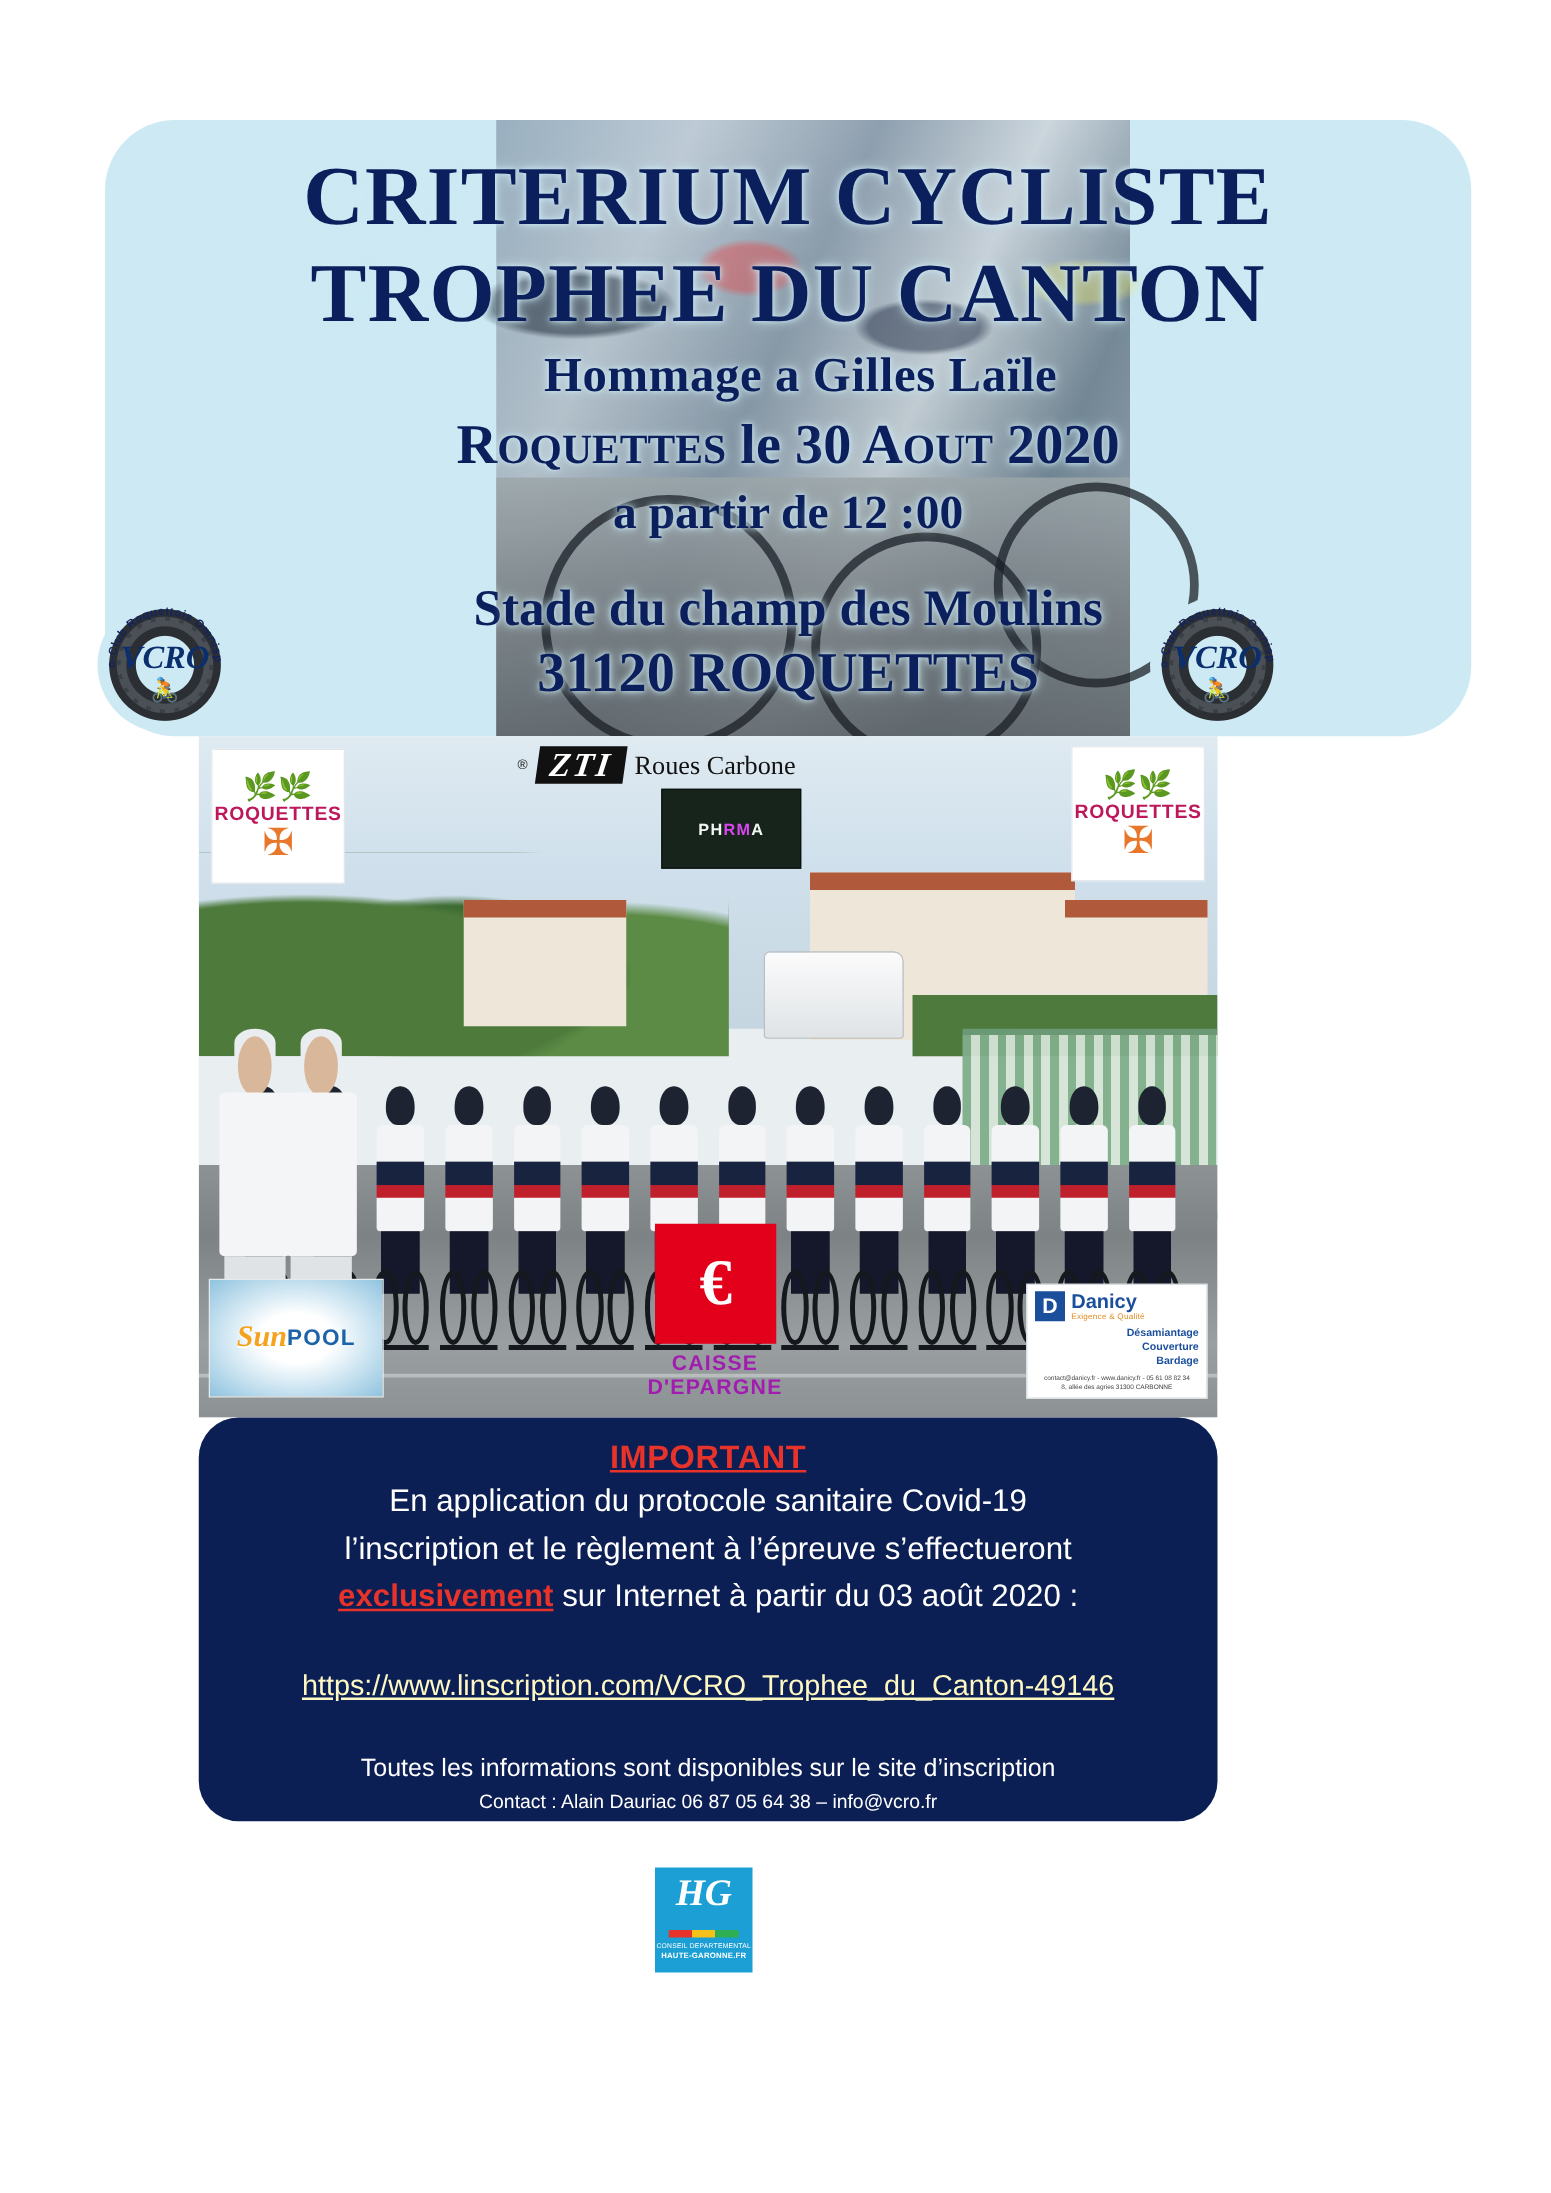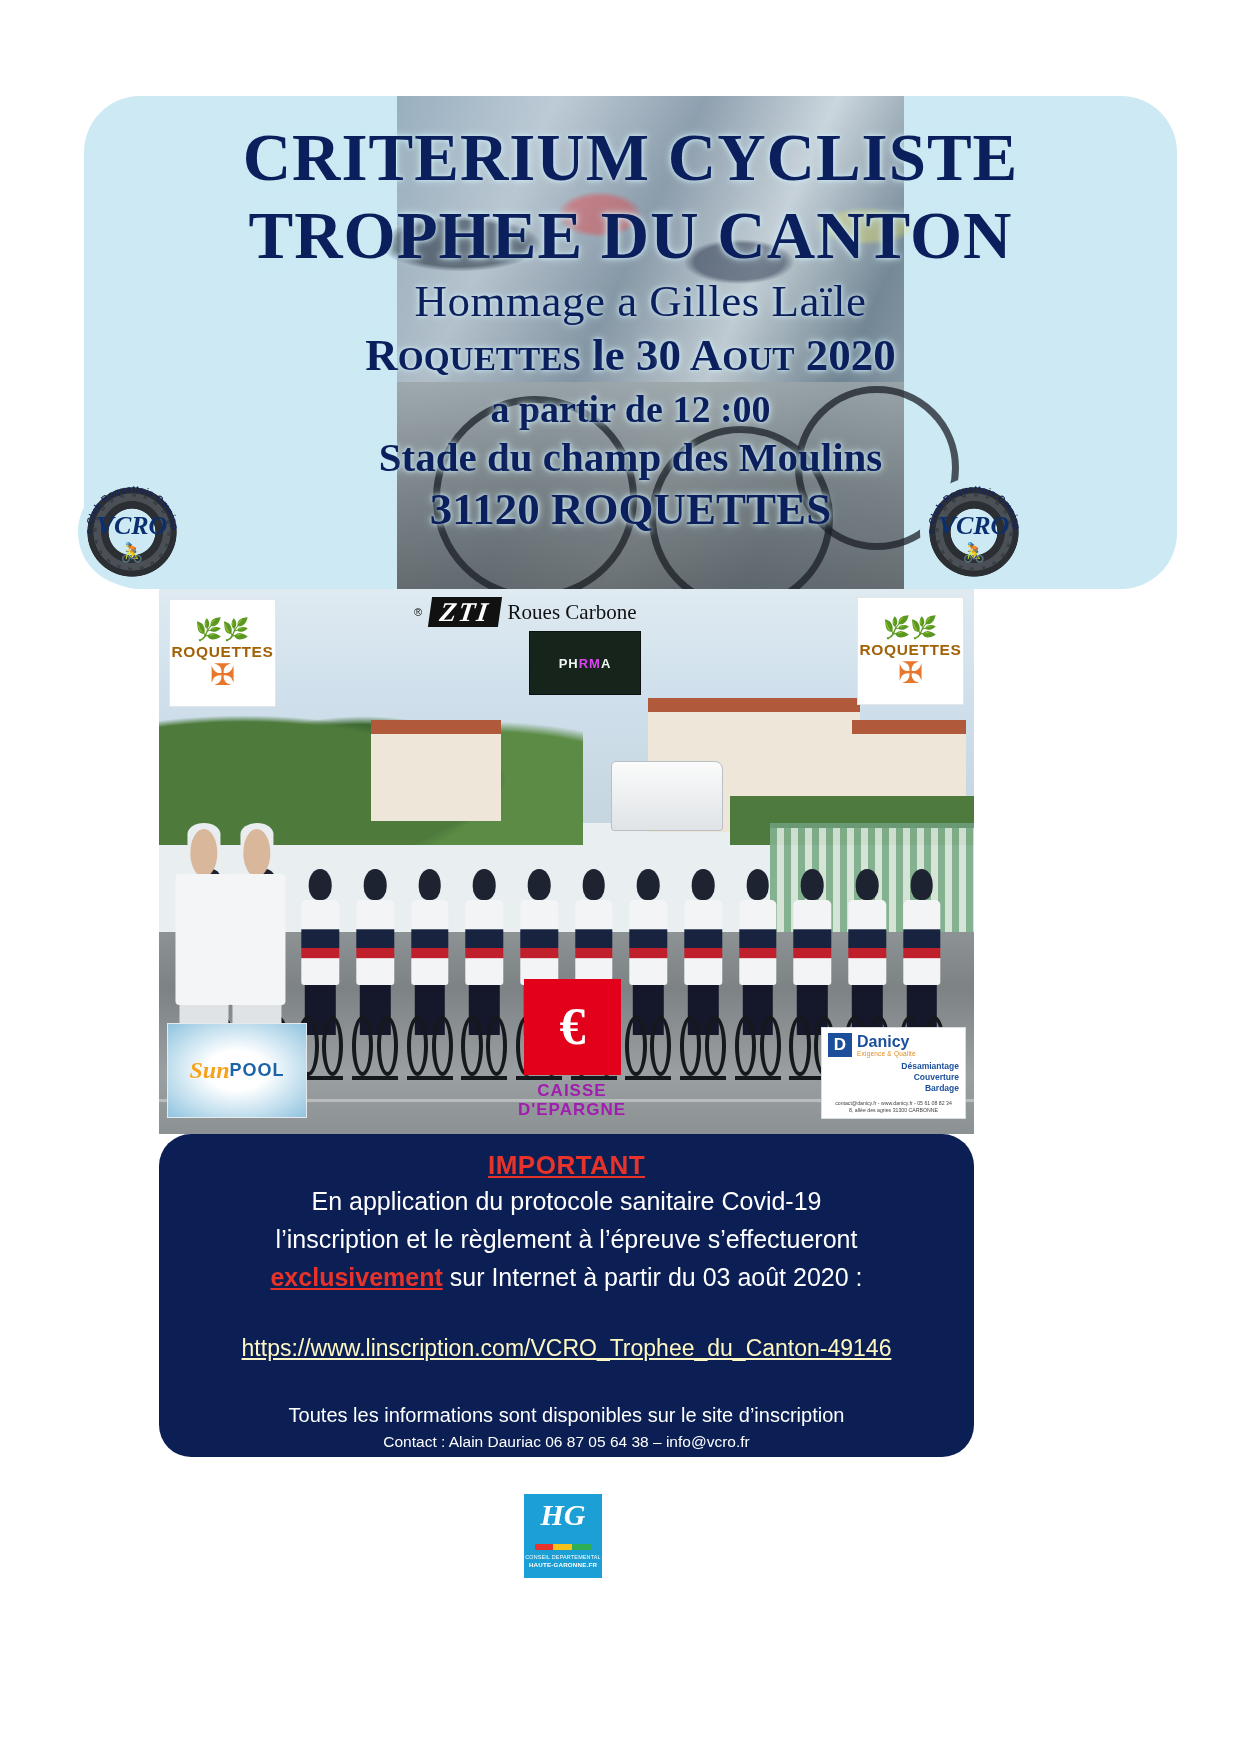--- a/index.html
+++ b/index.html
@@ -77,40 +77,41 @@
     text-shadow: 0 0 4px rgba(205,234,244,0.95), 0 0 9px rgba(205,234,244,0.9);
   }
   .t-line1, .t-line2 {
     font-weight: bold;
     font-size: 67px;
     line-height: 78px;
     letter-spacing: 1px;
   }
   .t-line1 { margin-top: 22px; }
   .t-line3 {
-    font-weight: normal;
-    font-size: 45px;
+    font-weight: bold;
+    font-size: 39px;
     line-height: 54px;
     letter-spacing: 0.5px;
     padding-left: 20px;
   }
   .t-line4 {
     font-weight: bold;
     font-size: 45px;
     line-height: 54px;
   }
   .t-line5 {
     font-weight: bold;
     font-size: 38px;
     line-height: 46px;
   }
   .t-line6 {
     font-weight: bold;
     font-size: 41px;
     line-height: 50px;
+    margin-top: 28px;
   }
   .t-line7 {
     font-weight: bold;
     font-size: 45px;
     line-height: 54px;
   }
   .sc { font-size: 0.74em; }
 
   
   .club-logo {
@@ -330,21 +331,21 @@
     gap: 2px;
   }
   .sp-roquettes .leaves {
     font-size: 22px; color: #2f7d32; line-height: 1;
   }
   .sp-roquettes .word {
     font-family: "Liberation Sans", sans-serif;
     font-weight: bold;
     font-size: 15.5px;
     letter-spacing: 0.6px;
-    color: #a16207;
+    color: #be185d;
   }
   .sp-roquettes .cross {
     color: #e8762b;
     font-size: 30px;
     line-height: 0.8;
   }
   .sp-l-roquettes { left: 10px;  top: 10px; }
   .sp-r-roquettes { left: 698px; top: 8px; }
 
   .sp-zti {

